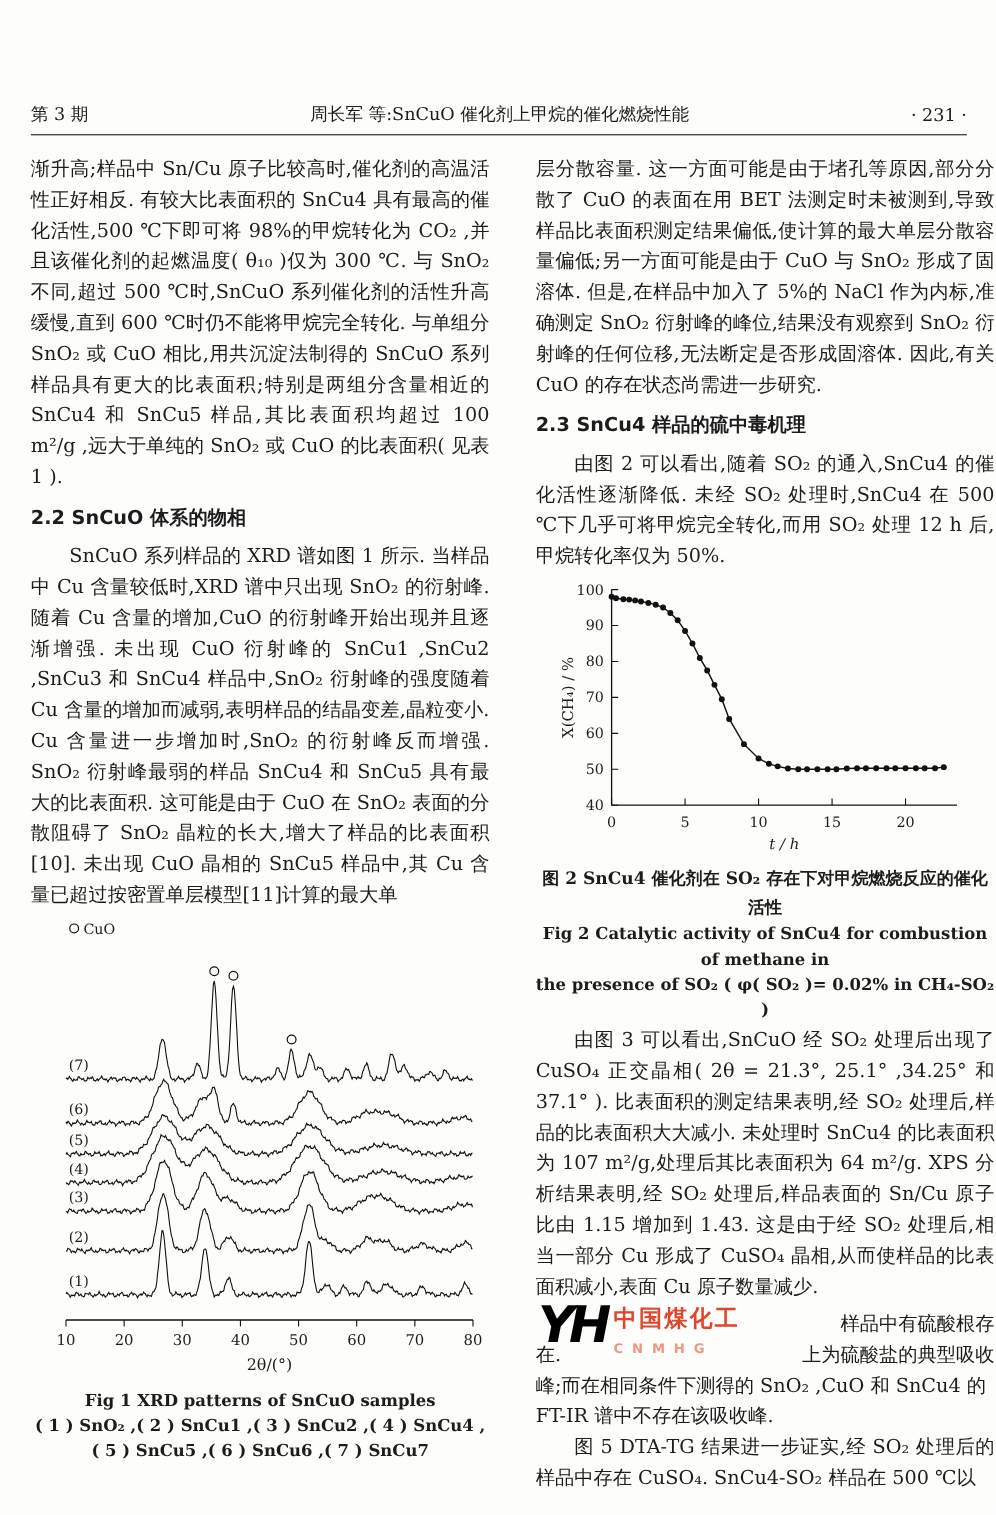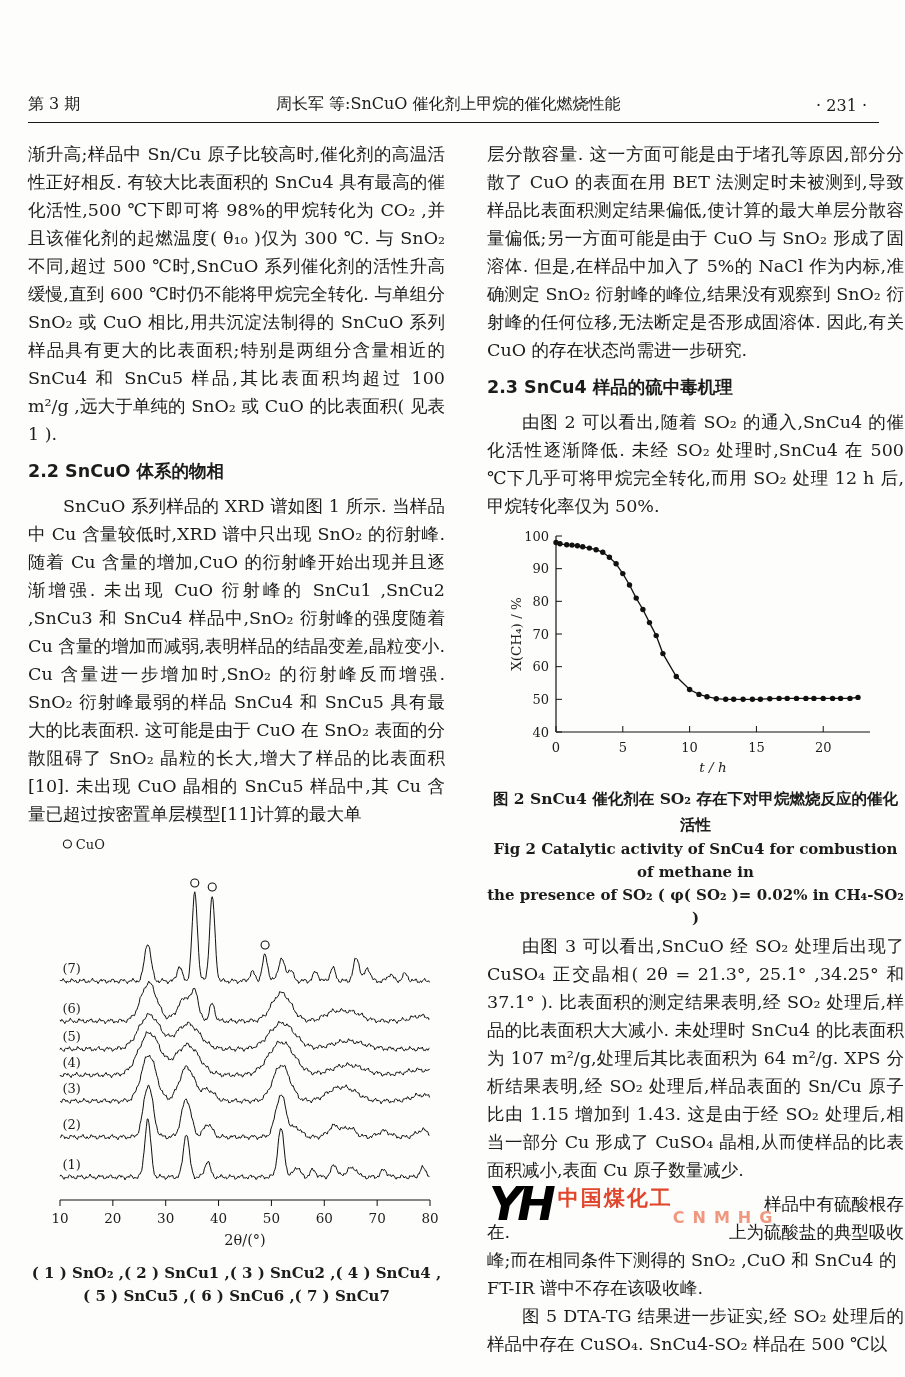--- a/index.html
+++ b/index.html
@@ -5,22 +5,22 @@
   * { margin:0; padding:0; box-sizing:border-box; }
   html,body { background:#ffffff; }
   body {
     width:905px; height:1377px; position:relative; overflow:hidden;
     font-family:"DejaVu Serif","Liberation Serif",serif;
     color:#1c1c1c;
   }
   .page { position:absolute; inset:0; background:#fdfdfb; }
 
   .hdr {
-    position:absolute; top:94px; left:28px; right:38px;
-    display:flex; justify-content:space-between; align-items:flex-end;
+    position:absolute; top:94px; left:28px; right:26px;
+    display:flex; justify-content:space-between; align-items:center;
     font-size:16px;
   }
   .hdr-c { flex:1; text-align:center; }
   .hdr-rule { position:absolute; top:122px; left:28px; right:26px; border-top:1.6px solid #1a1a1a; }
 
   .col {
     position:absolute; top:140px; width:417px;
     font-size:17.5px; line-height:28px; text-align:justify;
   }
   .col-left  { left:28px; }
@@ -52,28 +52,28 @@
   .watermark {
     position:absolute; top:-7px; left:2px;
     display:flex; align-items:flex-start; gap:7px;
     pointer-events:none;
   }
   .wm-yh {
     font-family:"DejaVu Sans","Liberation Sans",sans-serif;
     font-style:italic; font-weight:900; font-size:46px; line-height:0.95;
     letter-spacing:-5px;
   }
-  .wm-col { display:flex; flex-direction:row; padding-top:3px; }
+  .wm-col { display:flex; flex-direction:column; padding-top:3px; }
   .wm-cn {
     font-family:"DejaVu Sans","Liberation Sans",sans-serif;
     font-weight:bold; font-size:21px; line-height:24px; letter-spacing:2px;
   }
   .wm-en {
     font-family:"DejaVu Sans","Liberation Sans",sans-serif;
-    font-weight:bold; font-size:16px; letter-spacing:8px; margin-top:18px;
+    font-weight:bold; font-size:12px; letter-spacing:8px; margin-top:2px;
   }
 </style>
 </head>
 <body>
 
 <div class="page">
 
   <div class="hdr">
     <span>第 3 期</span>
     <span class="hdr-c">周长军 等:SnCuO 催化剂上甲烷的催化燃烧性能</span>
@@ -122,20 +122,21 @@
             <polyline points="24.0,146.8 24.8,146.0 25.6,147.1 26.4,145.9 27.2,144.6 28.0,146.4 28.8,146.9 29.6,148.4 30.3,149.0 31.1,146.9 31.9,147.8 32.7,148.0 33.5,147.5 34.3,147.8 35.1,145.1 35.9,144.8 36.7,146.2 37.5,146.2 38.3,147.6 39.1,146.9 39.9,146.3 40.7,148.6 41.4,148.6 42.2,148.7 43.0,148.0 43.8,145.4 44.6,146.4 45.4,146.7 46.2,146.0 47.0,146.5 47.8,144.9 48.6,146.1 49.4,148.4 50.2,148.1 51.0,148.8 51.8,147.6 52.5,146.7 53.3,148.4 54.1,147.3 54.9,146.5 55.7,145.8 56.5,144.2 57.3,146.4 58.1,147.3 58.9,146.9 59.7,147.7 60.5,146.8 61.3,148.1 62.1,149.6 62.9,147.8 63.6,147.3 64.4,145.9 65.2,145.2 66.0,147.2 66.8,146.1 67.6,145.7 68.4,146.2 69.2,146.0 70.0,148.7 70.8,149.2 71.6,147.7 72.4,148.0 73.2,146.7 73.9,147.4 74.7,147.9 75.5,145.5 76.3,145.3 77.1,145.2 77.9,145.8 78.7,148.3 79.5,147.3 80.3,147.1 81.1,148.0 81.9,147.7 82.7,149.3 83.5,148.2 84.3,145.8 85.0,146.1 85.8,145.4 86.6,146.3 87.4,147.1 88.2,145.3 89.0,146.4 89.8,147.4 90.6,148.1 91.4,149.7 92.2,147.7 93.0,146.8 93.8,147.5 94.6,146.6 95.4,147.3 96.1,146.0 96.9,144.3 97.7,146.0 98.5,146.5 99.3,147.8 100.1,148.5 100.9,146.6 101.7,147.7 102.5,148.0 103.3,146.9 104.1,146.2 104.9,141.9 105.7,138.9 106.5,136.9 107.2,132.0 108.0,127.8 108.8,121.4 109.6,115.4 110.4,113.5 111.2,111.2 112.0,110.9 112.8,112.4 113.6,113.9 114.4,120.1 115.2,126.1 116.0,130.4 116.8,135.4 117.6,137.5 118.3,141.2 119.1,145.5 119.9,146.3 120.7,147.7 121.5,147.3 122.3,146.8 123.1,148.9 123.9,147.9 124.7,146.8 125.5,146.1 126.3,144.4 127.1,146.2 127.9,147.0 128.7,146.2 129.4,147.1 130.2,146.5 131.0,147.9 131.8,149.8 132.6,148.1 133.4,147.7 134.2,146.5 135.0,145.7 135.8,147.4 136.6,145.9 137.4,144.7 138.2,144.5 139.0,143.1 139.8,143.7 140.5,141.7 141.3,137.4 142.1,135.2 142.9,132.6 143.7,133.0 144.5,134.9 145.3,134.7 146.1,137.3 146.9,140.0 147.7,142.4 148.5,146.1 149.3,145.9 150.1,145.8 150.9,146.7 151.6,145.4 152.4,144.5 153.2,138.9 154.0,128.8 154.8,118.0 155.6,103.0 156.4,87.7 157.2,73.4 158.0,60.7 158.8,57.8 159.6,62.9 160.4,74.2 161.2,90.8 162.0,104.9 162.7,118.5 163.5,130.6 164.3,137.5 165.1,142.8 165.9,143.9 166.7,143.1 167.5,145.1 168.3,145.1 169.1,144.9 169.9,143.2 170.7,137.1 171.5,131.2 172.3,121.6 173.1,107.5 173.8,92.6 174.6,75.9 175.4,65.1 176.2,62.7 177.0,65.6 177.8,76.4 178.6,89.9 179.4,104.3 180.2,120.7 181.0,131.8 181.8,139.4 182.6,143.8 183.4,144.3 184.2,146.6 184.9,147.5 185.7,146.2 186.5,146.2 187.3,144.5 188.1,145.2 188.9,147.6 189.7,147.1 190.5,147.8 191.3,147.5 192.1,147.1 192.9,149.3 193.7,148.5 194.5,147.2 195.3,146.5 196.0,144.8 196.8,146.3 197.6,146.9 198.4,145.7 199.2,146.5 200.0,146.1 200.8,147.6 201.6,149.7 202.4,148.2 203.2,147.9 204.0,147.1 204.8,146.4 205.6,147.9 206.4,146.4 207.1,145.1 207.9,145.5 208.7,145.1 209.5,147.3 210.3,147.7 211.1,145.8 211.9,145.9 212.7,144.2 213.5,143.4 214.3,142.5 215.1,138.3 215.9,136.9 216.7,136.6 217.5,137.2 218.2,140.3 219.0,140.8 219.8,141.9 220.6,144.8 221.4,145.8 222.2,147.7 223.0,146.7 223.8,142.9 224.6,140.9 225.4,136.8 226.2,132.5 227.0,128.1 227.8,121.6 228.6,119.8 229.3,120.8 230.1,123.2 230.9,128.6 231.7,131.8 232.5,135.9 233.3,141.3 234.1,143.5 234.9,145.7 235.7,145.3 236.5,143.5 237.3,144.9 238.1,144.6 238.9,144.1 239.7,143.2 240.4,139.5 241.2,138.4 242.0,136.7 242.8,133.0 243.6,130.3 244.4,125.8 245.2,123.9 246.0,125.5 246.8,125.8 247.6,128.3 248.4,130.3 249.2,132.1 250.0,136.8 250.8,138.5 251.5,138.7 252.3,138.4 253.1,135.9 253.9,136.6 254.7,137.2 255.5,136.5 256.3,137.8 257.1,138.0 257.9,140.3 258.7,144.2 259.5,144.8 260.3,146.1 261.1,146.6 261.9,146.7 262.6,149.4 263.4,148.8 264.2,147.5 265.0,147.0 265.8,145.3 266.6,146.6 267.4,147.0 268.2,145.3 269.0,145.9 269.8,145.6 270.6,147.1 271.4,149.3 272.2,147.9 273.0,147.6 273.7,147.0 274.5,145.7 275.3,146.3 276.1,143.4 276.9,140.2 277.7,139.0 278.5,137.1 279.3,138.3 280.1,138.9 280.9,138.2 281.7,140.6 282.5,142.3 283.3,144.7 284.1,146.9 284.8,145.3 285.6,145.3 286.4,145.7 287.2,145.4 288.0,147.0 288.8,145.7 289.6,144.8 290.4,146.3 291.2,145.9 292.0,146.6 292.8,144.7 293.6,140.5 294.4,139.0 295.2,136.4 295.9,134.7 296.7,134.2 297.5,132.2 298.3,134.2 299.1,137.7 299.9,140.4 300.7,144.2 301.5,144.6 302.3,145.5 303.1,148.0 303.9,147.9 304.7,148.4 305.5,147.1 306.3,144.8 307.0,146.1 307.8,146.2 308.6,146.2 309.4,146.8 310.2,145.2 311.0,146.9 311.8,148.6 312.6,147.9 313.4,147.9 314.2,144.9 315.0,142.6 315.8,141.6 316.6,137.2 317.4,133.2 318.1,128.6 318.9,124.3 319.7,124.8 320.5,124.6 321.3,125.4 322.1,128.1 322.9,129.8 323.7,134.8 324.5,138.9 325.3,139.8 326.1,141.2 326.9,140.0 327.7,139.6 328.5,140.1 329.2,137.2 330.0,135.4 330.8,134.2 331.6,133.6 332.4,136.9 333.2,138.2 334.0,139.0 334.8,141.2 335.6,141.7 336.4,144.5 337.2,145.8 338.0,144.5 338.8,145.2 339.6,145.2 340.3,146.5 341.1,148.9 341.9,147.6 342.7,147.7 343.5,147.9 344.3,147.4 345.1,149.0 345.9,147.3 346.7,145.3 347.5,145.4 348.3,144.6 349.1,145.8 349.9,145.7 350.7,143.2 351.4,143.3 352.2,142.6 353.0,142.4 353.8,142.8 354.6,140.2 355.4,140.1 356.2,141.2 357.0,141.8 357.8,144.2 358.6,143.7 359.4,143.5 360.2,145.9 361.0,146.6 361.8,148.4 362.5,148.4 363.3,146.2 364.1,146.8 364.9,146.0 365.7,144.6 366.5,143.3 367.3,139.3 368.1,138.5 368.9,139.3 369.7,139.4 370.5,141.5 371.3,141.6 372.1,142.7 372.9,146.2 373.7,146.9 374.4,147.9 375.2,147.2 376.0,145.1 376.8,146.5 377.6,146.5 378.4,146.0 379.2,146.4 380.0,144.8 380.8,146.4 381.6,148.5 382.4,148.1 383.2,148.8 384.0,147.4 384.8,146.9 385.5,148.5 386.3,147.1 387.1,146.5 387.9,145.5 388.7,144.3 389.5,146.7 390.3,147.2 391.1,147.0 391.9,147.7 392.7,146.7 393.5,148.4 " fill="none" stroke="#111" stroke-width="1"></polyline>
             <text x="35.628571428571426" y="139" text-anchor="middle" font-size="13">(7)</text>
             <circle cx="31.400000000000002" cy="10" r="4" fill="none" stroke="#111" stroke-width="1.1"></circle>
             <text x="39.85714285714286" y="15" font-size="13">CuO</text>
             <circle cx="158.78571428571428" cy="49" r="4" fill="none" stroke="#111" stroke-width="1.1"></circle>
             <circle cx="176.2285714285714" cy="53" r="4" fill="none" stroke="#111" stroke-width="1.1"></circle>
             <circle cx="229.0857142857143" cy="111" r="4" fill="none" stroke="#111" stroke-width="1.1"></circle>
           </svg>
         </div>
       <figcaption>
+        <div class="cap-en">Fig 1   XRD patterns of SnCuO samples</div>
         <div class="cap-en">( 1 ) SnO₂ ,( 2 ) SnCu1 ,( 3 ) SnCu2 ,( 4 ) SnCu4 ,</div>
         <div class="cap-en">( 5 ) SnCu5 ,( 6 ) SnCu6 ,( 7 ) SnCu7</div>
       </figcaption>
     </figure>
   </div>
 
   <div class="col col-right">
     <p class="body">层分散容量. 这一方面可能是由于堵孔等原因,部分分散了 CuO 的表面在用 BET 法测定时未被测到,导致样品比表面积测定结果偏低,使计算的最大单层分散容量偏低;另一方面可能是由于 CuO 与 SnO₂ 形成了固溶体. 但是,在样品中加入了 5%的 NaCl 作为内标,准确测定 SnO₂ 衍射峰的峰位,结果没有观察到 SnO₂ 衍射峰的任何位移,无法断定是否形成固溶体. 因此,有关 CuO 的存在状态尚需进一步研究.</p>
     <h3 class="sec">2.3  SnCu4 样品的硫中毒机理</h3>
     <p class="body ind">由图 2 可以看出,随着 SO₂ 的通入,SnCu4 的催化活性逐渐降低. 未经 SO₂ 处理时,SnCu4 在 500 ℃下几乎可将甲烷完全转化,而用 SO₂ 处理 12 h 后,甲烷转化率仅为 50%.</p>

